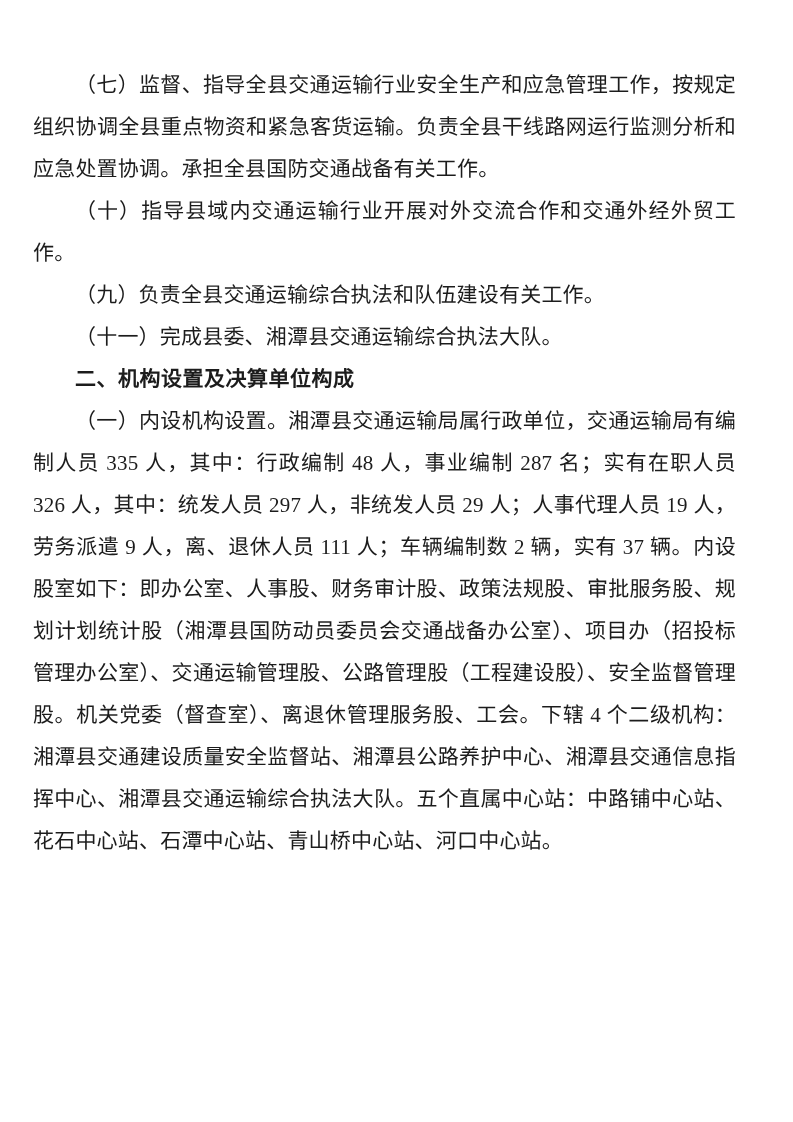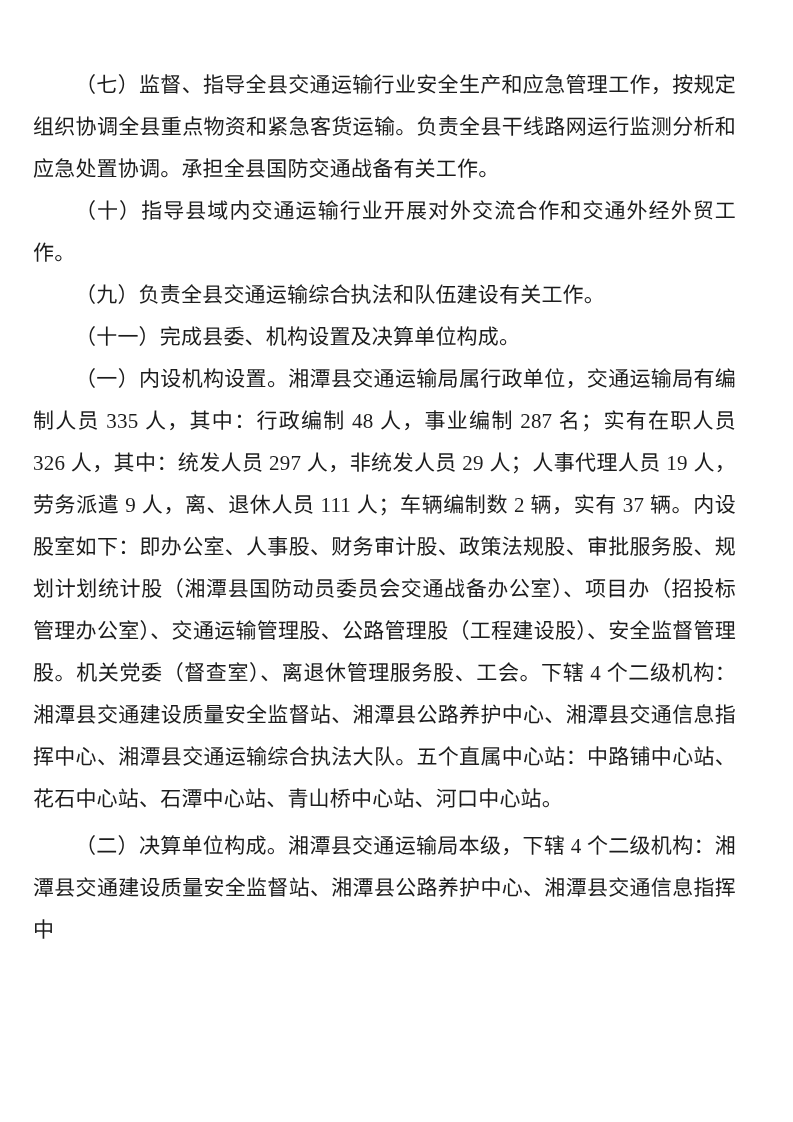--- a/index.html
+++ b/index.html
@@ -47,17 +47,17 @@
   }
 </style>
 </head>
 <body>
 
 <div class="page">
   <div class="doc-body">
     <p class="body-para">（七）监督、指导全县交通运输行业安全生产和应急管理工作，按规定组织协调全县重点物资和紧急客货运输。负责全县干线路网运行监测分析和应急处置协调。承担全县国防交通战备有关工作。</p>
     <p class="body-para">（十）指导县域内交通运输行业开展对外交流合作和交通外经外贸工作。</p>
     <p class="body-para">（九）负责全县交通运输综合执法和队伍建设有关工作。</p>
-    <p class="body-para">（十一）完成县委、机构设置及决算单位构成。</p>
+    <p class="body-para">（十一）完成县委、湘潭县交通运输综合执法大队。</p>
+    <p class="section-heading">二、机构设置及决算单位构成</p>
     <p class="body-para">（一）内设机构设置。湘潭县交通运输局属行政单位，交通运输局有编制人员 335 人，其中：行政编制 48 人，事业编制 287 名；实有在职人员 326 人，其中：统发人员 297 人，非统发人员 29 人；人事代理人员 19 人，劳务派遣 9 人，离、退休人员 111 人；车辆编制数 2 辆，实有 37 辆。内设股室如下：即办公室、人事股、财务审计股、政策法规股、审批服务股、规划计划统计股（湘潭县国防动员委员会交通战备办公室）、项目办（招投标管理办公室）、交通运输管理股、公路管理股（工程建设股）、安全监督管理股。机关党委（督查室）、离退休管理服务股、工会。下辖 4 个二级机构：湘潭县交通建设质量安全监督站、湘潭县公路养护中心、湘潭县交通信息指挥中心、湘潭县交通运输综合执法大队。五个直属中心站：中路铺中心站、花石中心站、石潭中心站、青山桥中心站、河口中心站。</p>
-    <p class="body-para para-gap-before">（二）决算单位构成。湘潭县交通运输局本级，下辖 4 个二级机构：湘潭县交通建设质量安全监督站、湘潭县公路养护中心、湘潭县交通信息指挥中</p>
   </div>
 </div>
 
 </body></html>

